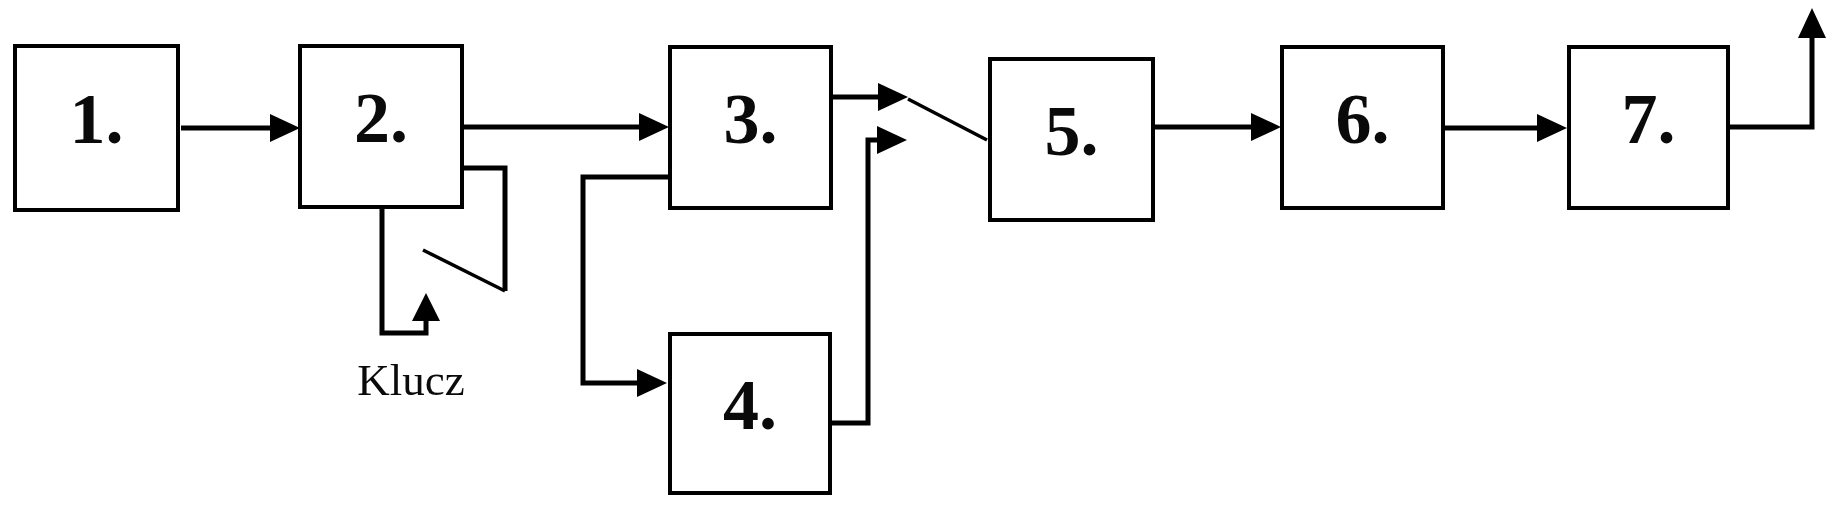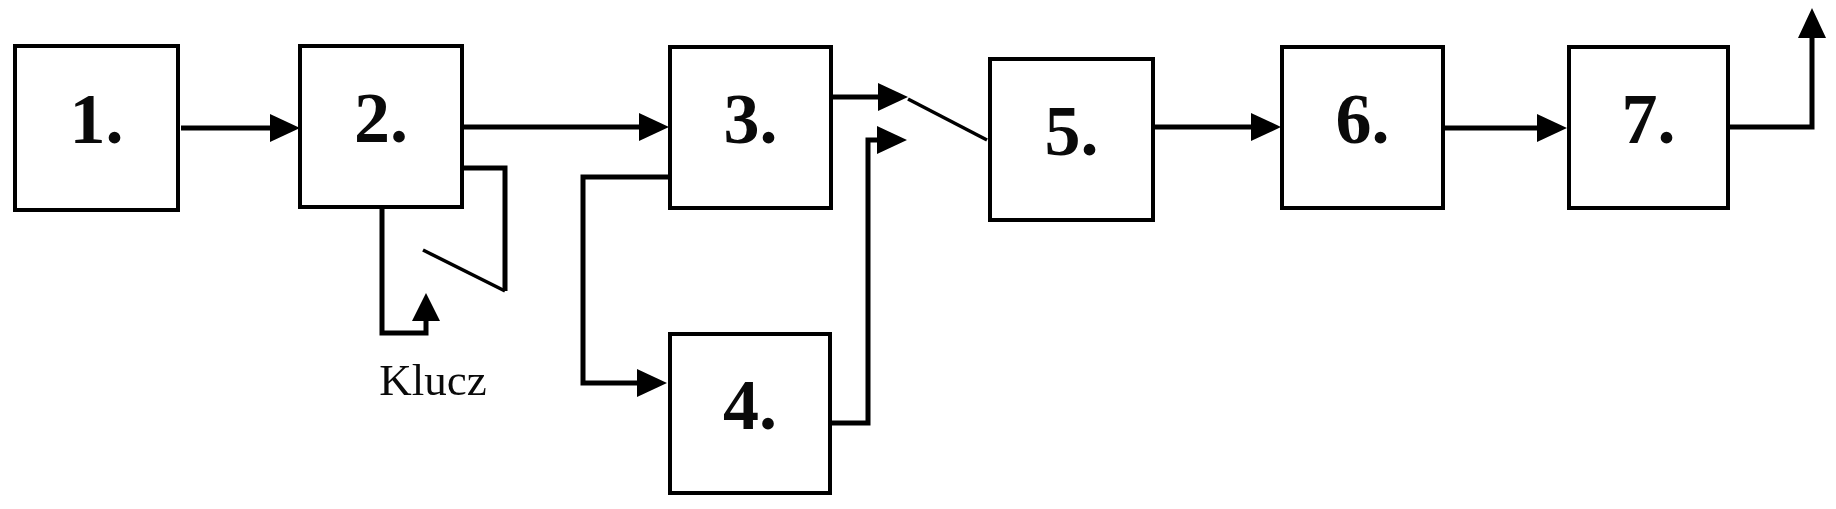--- a/index.html
+++ b/index.html
@@ -34,21 +34,21 @@
   }
   .block .num {
     font-weight: bold;
     font-size: 72px;
     line-height: 1;
     color: #0a0a0a;
     padding-bottom: 18px;
   }
   .key-label {
     position: absolute;
-    left: 368px;
+    left: 346px;
     top: 358px;
     width: 130px;
     text-align: center;
     font-size: 45px;
     line-height: 1;
     color: #0a0a0a;
   }
   
   .b1 { left: 13px;   top: 44px; width: 167px; height: 168px; }
   .b2 { left: 298px;  top: 44px; width: 166px; height: 165px; }

